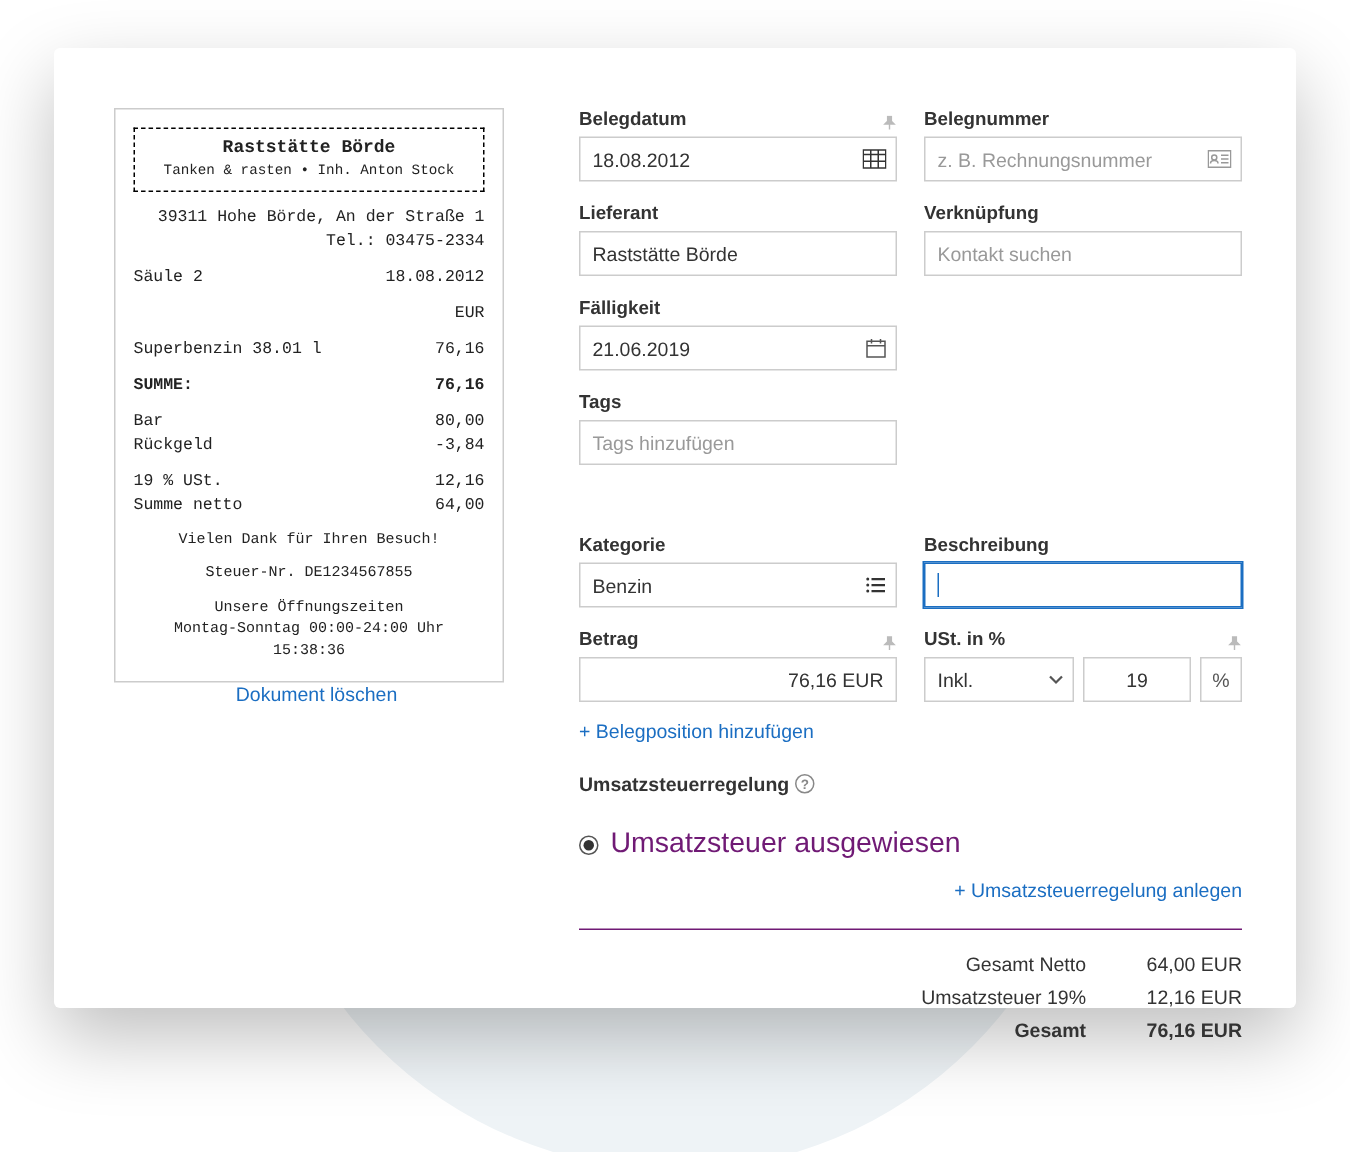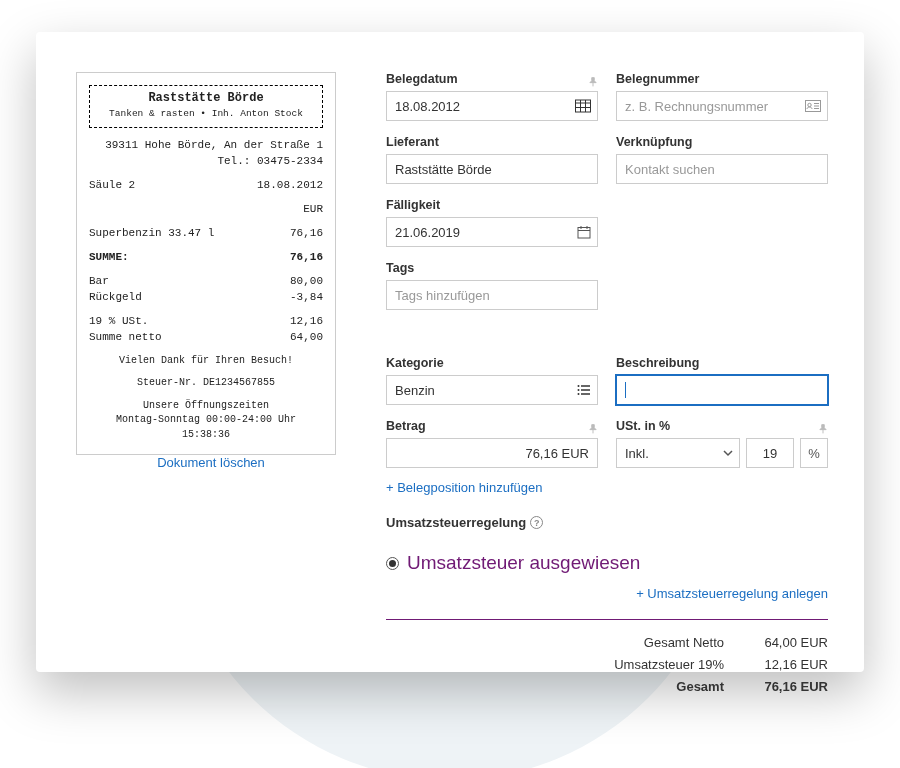--- a/index.html
+++ b/index.html
@@ -105,21 +105,21 @@
     color:#555;
     display:flex; align-items:center;
   }
 
   .section-gap { height: 18px; }
 
   .kategorie-input { display:flex; align-items:center; }
 
   .vat-row { display:flex; gap:6px; }
   .vat-inkl { flex:1; }
-  .vat-19  { width: 48px; }
+  .vat-19  { width: 72px; }
   .vat-pct { width: 28px; border:1px solid #ccc; height:30px; display:flex; align-items:center; justify-content:center; color:#555; }
 
   .link-action {
     color:#1b6ec2;
     font-size: 13px;
     margin-top: 12px;
     cursor: pointer;
   }
 
   .ust-section { margin-top: 20px; text-align: right; }
@@ -164,21 +164,21 @@
         <span>Säule 2</span>
         <span>18.08.2012</span>
       </div>
       <div class="r-gap"></div>
       <div class="r-row">
         <span></span>
         <span>EUR</span>
       </div>
       <div class="r-gap"></div>
       <div class="r-row">
-        <span>Superbenzin 33.47 l</span>
+        <span>Superbenzin 38.01 l</span>
         <span>76,16</span>
       </div>
       <div class="r-gap"></div>
       <div class="r-row r-bold">
         <span>SUMME:</span>
         <span>76,16</span>
       </div>
       <div class="r-gap"></div>
       <div class="r-row">
         <span>Bar</span>

